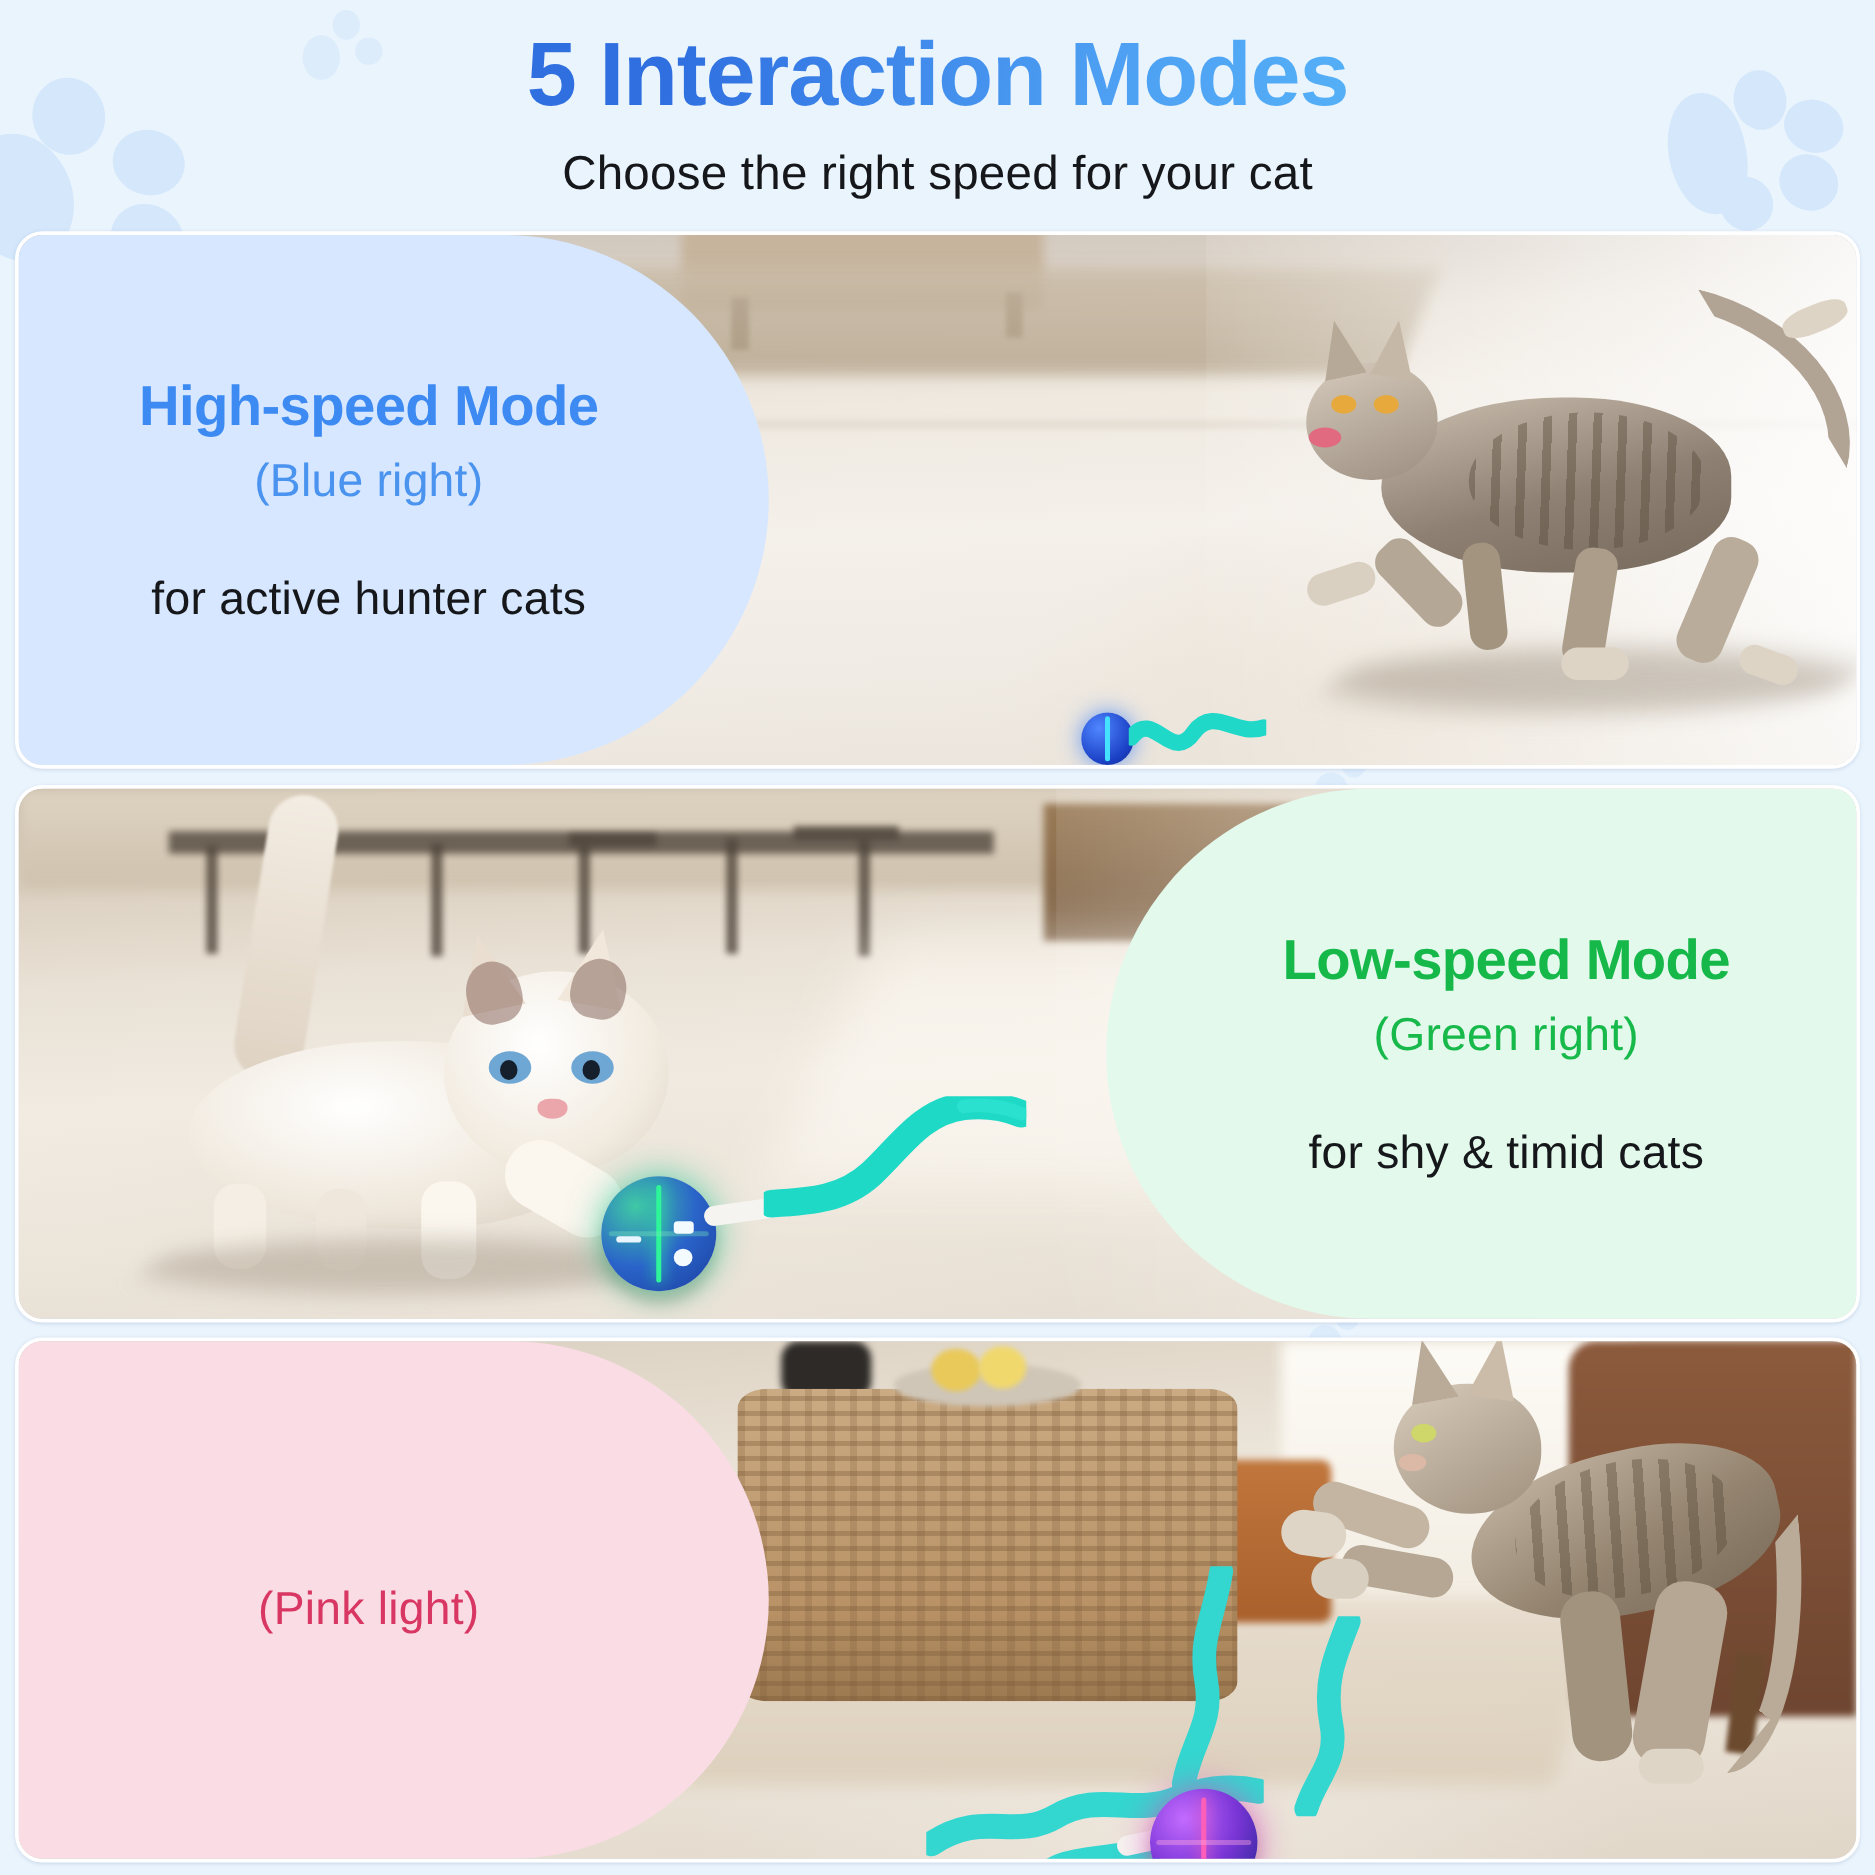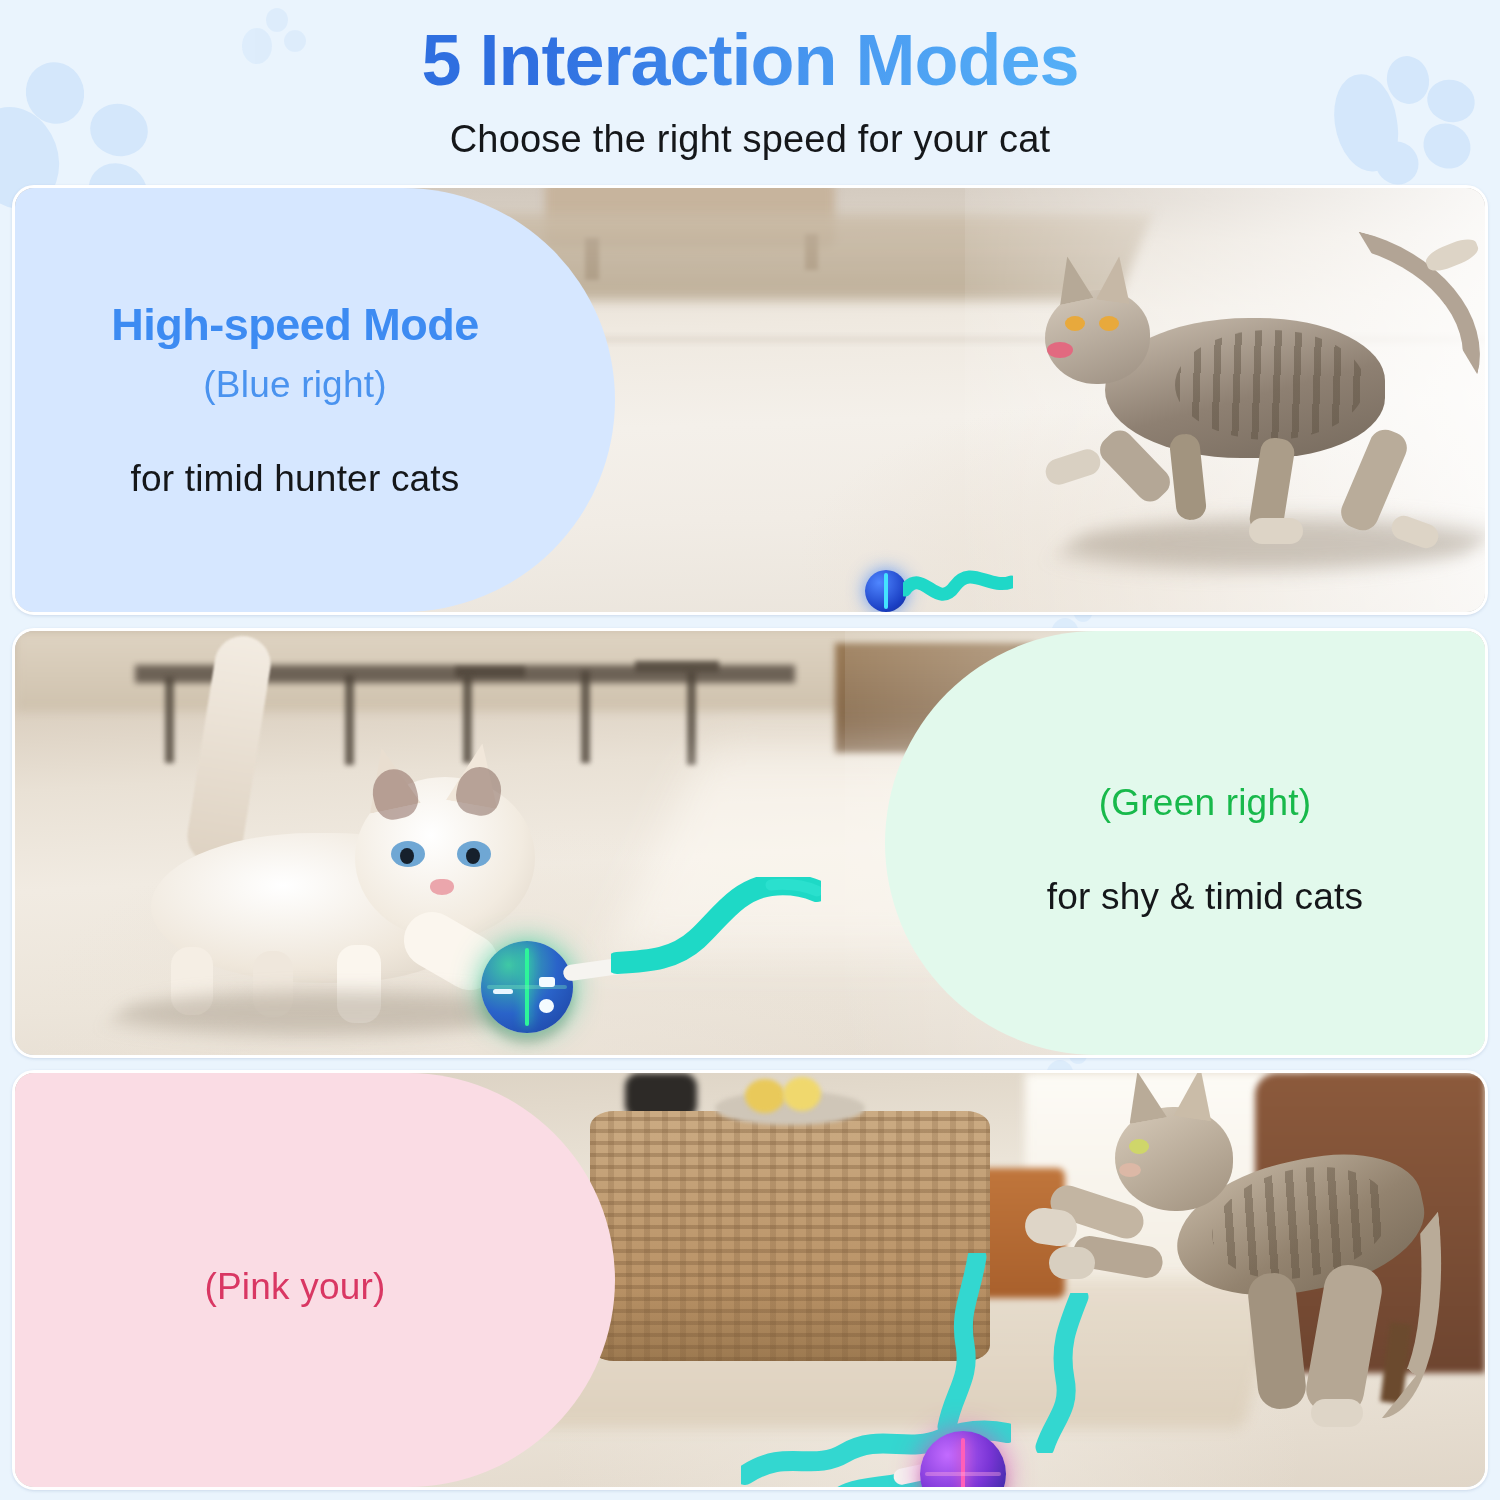--- a/index.html
+++ b/index.html
@@ -229,21 +229,21 @@
       <svg width="110" height="60" viewBox="0 0 110 60">
         <path d="M2,30 C20,6 34,52 52,26 C68,4 86,30 108,22" fill="none" stroke="#1fd8c8" stroke-width="13" stroke-linecap="round"></path>
       </svg>
     </div>
 
   </div>
 
   <div class="blob left" style="background:#d6e7ff;">
     <div class="mode-title" style="color:#3d8bf2;">High-speed Mode</div>
     <div class="mode-sub" style="color:#4a93ef;">(Blue right)</div>
-    <div class="mode-desc">for timid hunter cats</div>
+    <div class="mode-desc">for active hunter cats</div>
   </div>
 </div>
 
 <div class="card" id="card-2">
   <div class="photo p2">
     <div class="wall"></div>
     <div class="tabletop"></div>
     <div class="chair" style="left:150px; top:46px; width:9px; height:86px;"></div>
     <div class="chair" style="left:330px; top:44px; width:9px; height:90px;"></div>
     <div class="chair" style="left:440px; top:36px; width:70px; height:10px;"></div>
@@ -292,20 +292,21 @@
     <div class="stick" style="left:548px; top:330px; width:70px; height:16px; transform:rotate(-8deg);"></div>
     <div class="tail" style="left:596px; top:246px; width:210px; height:110px;">
       <svg width="210" height="110" viewBox="0 0 210 110">
         <path d="M6,86 C40,84 64,82 86,62 C108,42 126,12 160,8 C178,6 194,9 206,14" fill="none" stroke="#1ed9c6" stroke-width="22" stroke-linecap="round"></path>
         <path d="M160,8 C178,6 194,9 206,14" fill="none" stroke="#2ae0ce" stroke-width="11" stroke-linecap="round"></path>
       </svg>
     </div>
   </div>
 
   <div class="blob right" style="background:#e2f9ec;">
+    <div class="mode-title" style="color:#17b84a;">Low-speed Mode</div>
     <div class="mode-sub" style="color:#18b94b;">(Green right)</div>
     <div class="mode-desc">for shy &amp; timid cats</div>
   </div>
 </div>
 
 <div class="card" id="card-3">
   <div class="photo p3">
     <div class="window"></div>
     <div class="couch"></div>
       <div class="couchleg"></div>
@@ -361,15 +362,15 @@
     <div class="stick" style="left:878px; top:390px; width:70px; height:16px; transform:rotate(-12deg);"></div>
     <div class="ball" style="left:905px; top:358px; width:86px; height:86px;
                 background:radial-gradient(circle at 32% 28%,#c36bff,#7a35d6 50%,#3f2aa8 80%);
                 box-shadow:0 0 28px rgba(215,80,190,.8), 0 10px 10px rgba(120,100,78,.3);">
       <div class="ring" style="background:#ff5fb8; box-shadow:0 0 12px #ff5fb8;"></div>
       <div class="eq" style="background:rgba(255,170,225,.4);"></div>
     </div>
   </div>
 
   <div class="blob left" style="background:#fadce4;">
-    <div class="mode-sub" style="color:#d93763;">(Pink your)</div>
+    <div class="mode-sub" style="color:#d93763;">(Pink light)</div>
   </div>
 </div>
 
 </body></html>

